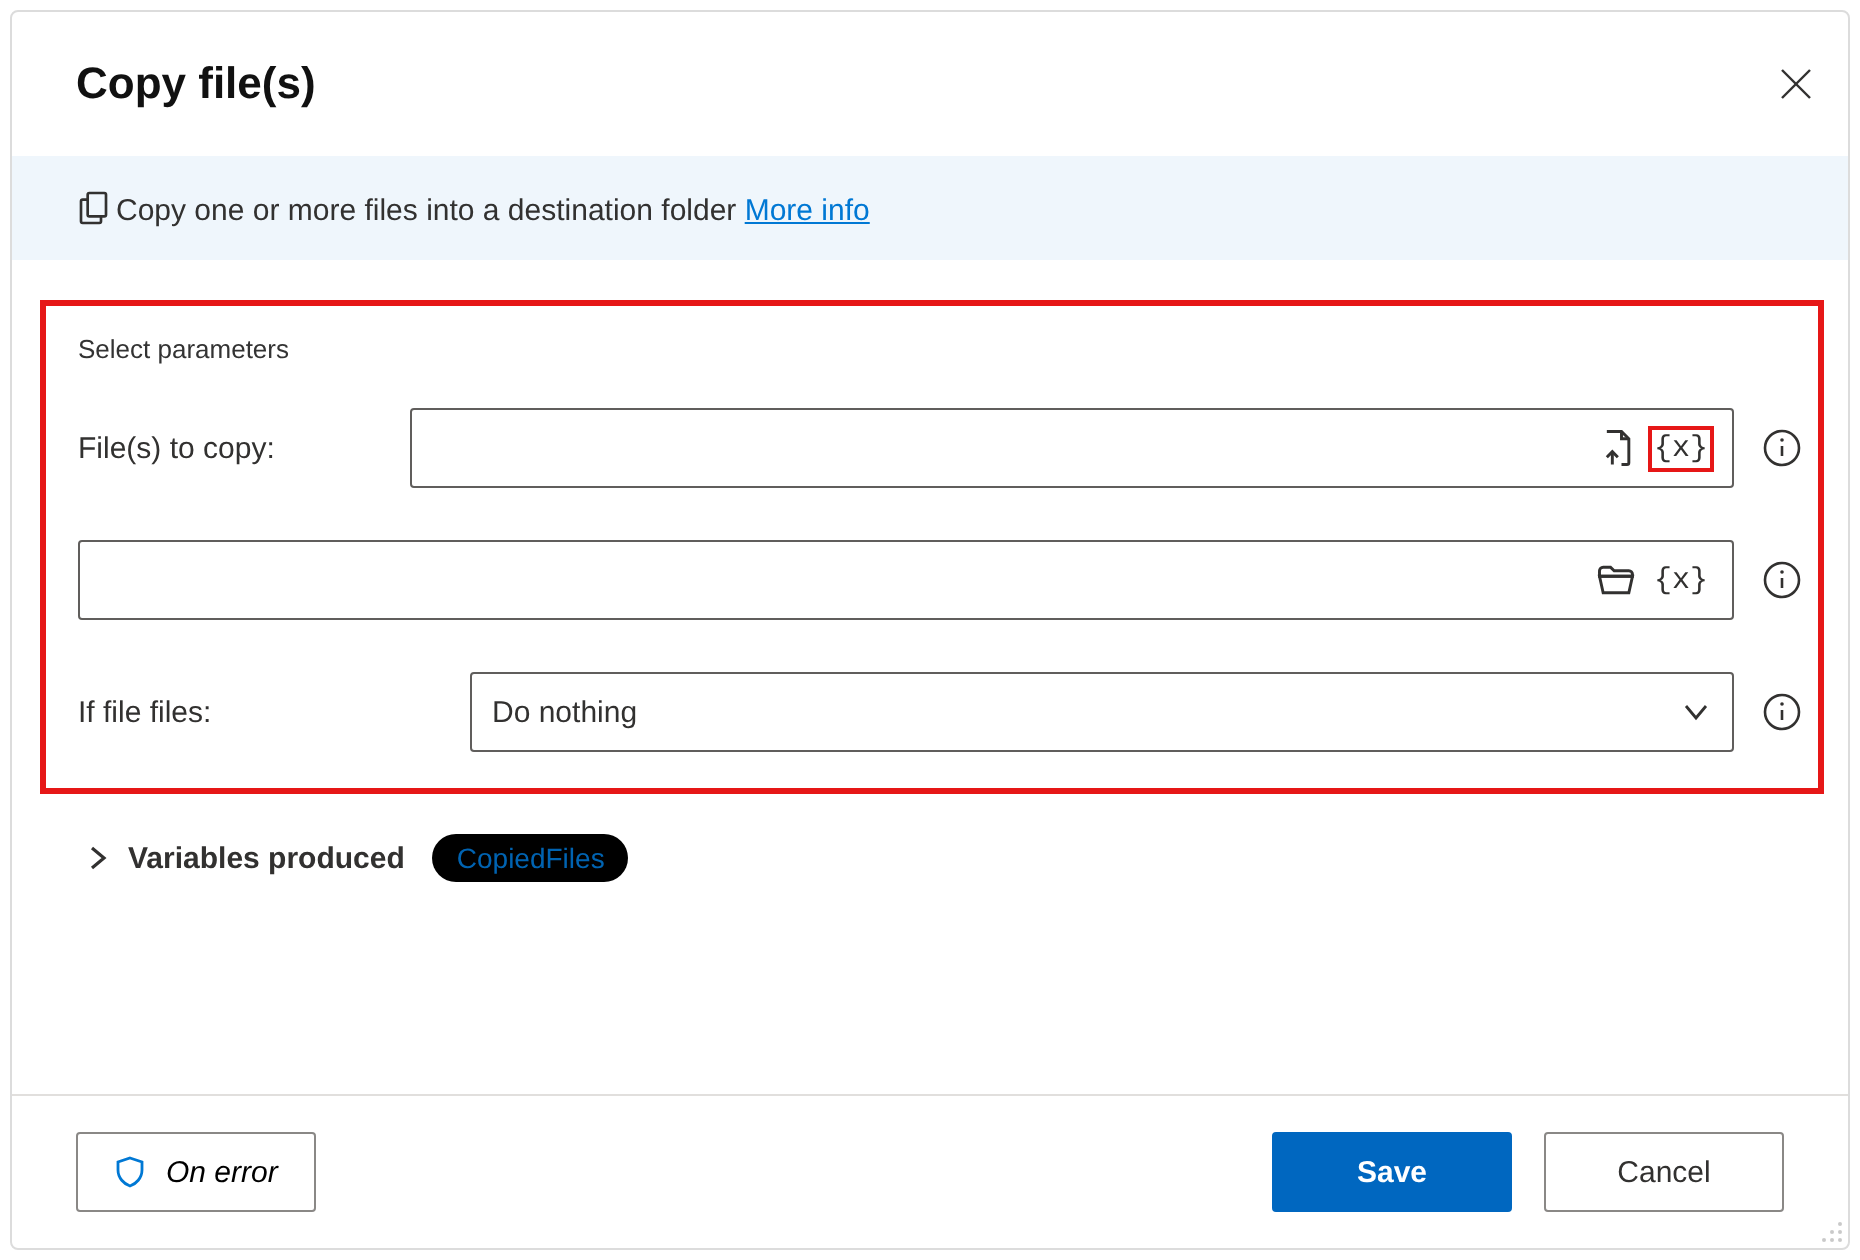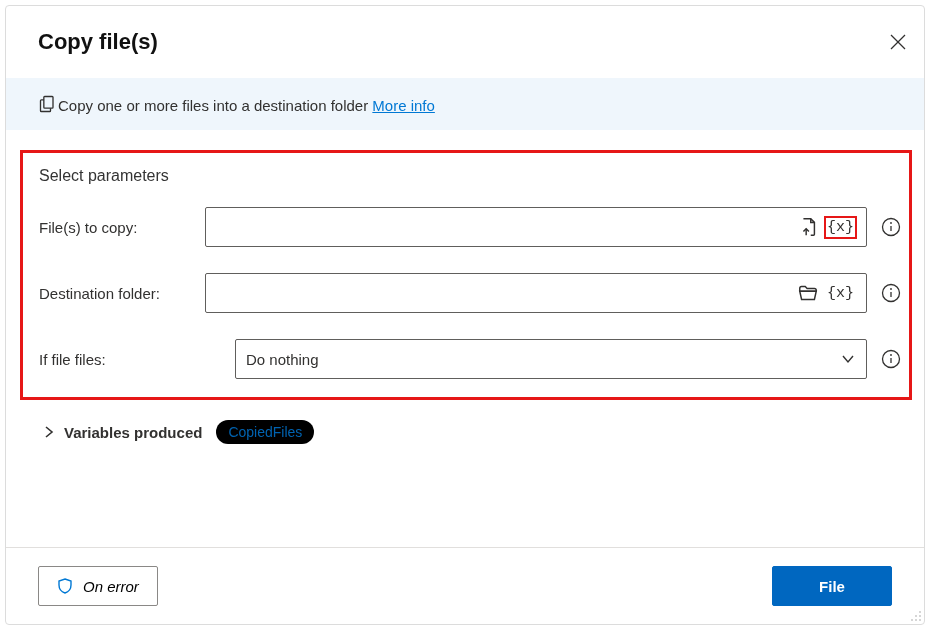--- a/index.html
+++ b/index.html
@@ -20,21 +20,21 @@
   .info-banner {
     background:#eff6fc; padding:16px 32px; display:flex; align-items:flex-end; gap:0;
     color:#323130; font-size:15px;
   }
   .info-banner a { color:#0078d4; text-decoration:underline; }
   .info-banner .icon { width:20px; height:20px; flex:0 0 20px; }
 
   .red-box {
     margin: 20px 12px 6px 14px; border:3px solid #e61717; padding: 14px 8px 18px 16px;
   }
-  .section-title { font-size:16px; font-weight:400; color:#333; margin:0 0 22px 0; }
+  .section-title { font-size:13px; font-weight:400; color:#333; margin:0 0 22px 0; }
 
   .param-row {
     display:flex; align-items:center; margin-bottom:26px;
   }
   .param-row:last-child { margin-bottom:0; }
   .param-label { width:166px; font-size:15px; color:#323130; flex:0 0 166px; }
 
   .field-wrap { flex:1; display:flex; align-items:center; }
   .field {
     flex:1; height:40px; border:1px solid #605e5c; border-radius:2px; background:#fff;
@@ -129,21 +129,20 @@
           <svg viewBox="0 0 20 20" fill="none" stroke="#323130" stroke-width="1.3">
             <circle cx="10" cy="10" r="8.5"></circle>
               <line x1="10" y1="9" x2="10" y2="14"></line>
               <circle cx="10" cy="6" r="0.9" fill="#323130" stroke="none"></circle>
           </svg>
         </span>
       </div>
     </div>
 
     <div class="param-row">
-      <div class="param-label">Destination folder:</div>
       <div class="field-wrap">
         <div class="field">
           <input type="text" value="" style="">
           <span class="field-icon">
             <svg viewBox="0 0 24 24" fill="none" stroke="#323130" stroke-width="1.6">
               <path d="M3 7a2 2 0 0 1 2-2h4l2 2h8a2 2 0 0 1 2 2v1H3z"></path>
               <path d="M3 10h18l-2 9H5z"></path>
             </svg>
           </span>
           <span class="var-btn">{x}</span>
@@ -189,21 +188,22 @@
   </div>
 
   <div class="footer">
     <button class="on-error-btn">
       <svg viewBox="0 0 16 16" fill="none" stroke="currentColor" stroke-width="1.4">
         <path d="M8 1l6 2v4c0 4-3 7-6 8-3-1-6-4-6-8V3l6-2z"></path>
       </svg>
       <span>On error</span>
     </button>
     <div class="footer-right">
-      <button class="btn btn-primary">File</button>
+      <button class="btn btn-primary">Save</button>
+      <button class="btn btn-secondary">Cancel</button>
     </div>
   </div>
 
   <svg class="resize-grip" viewBox="0 0 14 14">
     <circle cx="12" cy="4" r="1" fill="#666"></circle>
       <circle cx="8" cy="8" r="1" fill="#666"></circle>
       <circle cx="12" cy="8" r="1" fill="#666"></circle>
     <circle cx="4" cy="12" r="1" fill="#666"></circle>
       <circle cx="8" cy="12" r="1" fill="#666"></circle>
       <circle cx="12" cy="12" r="1" fill="#666"></circle>

